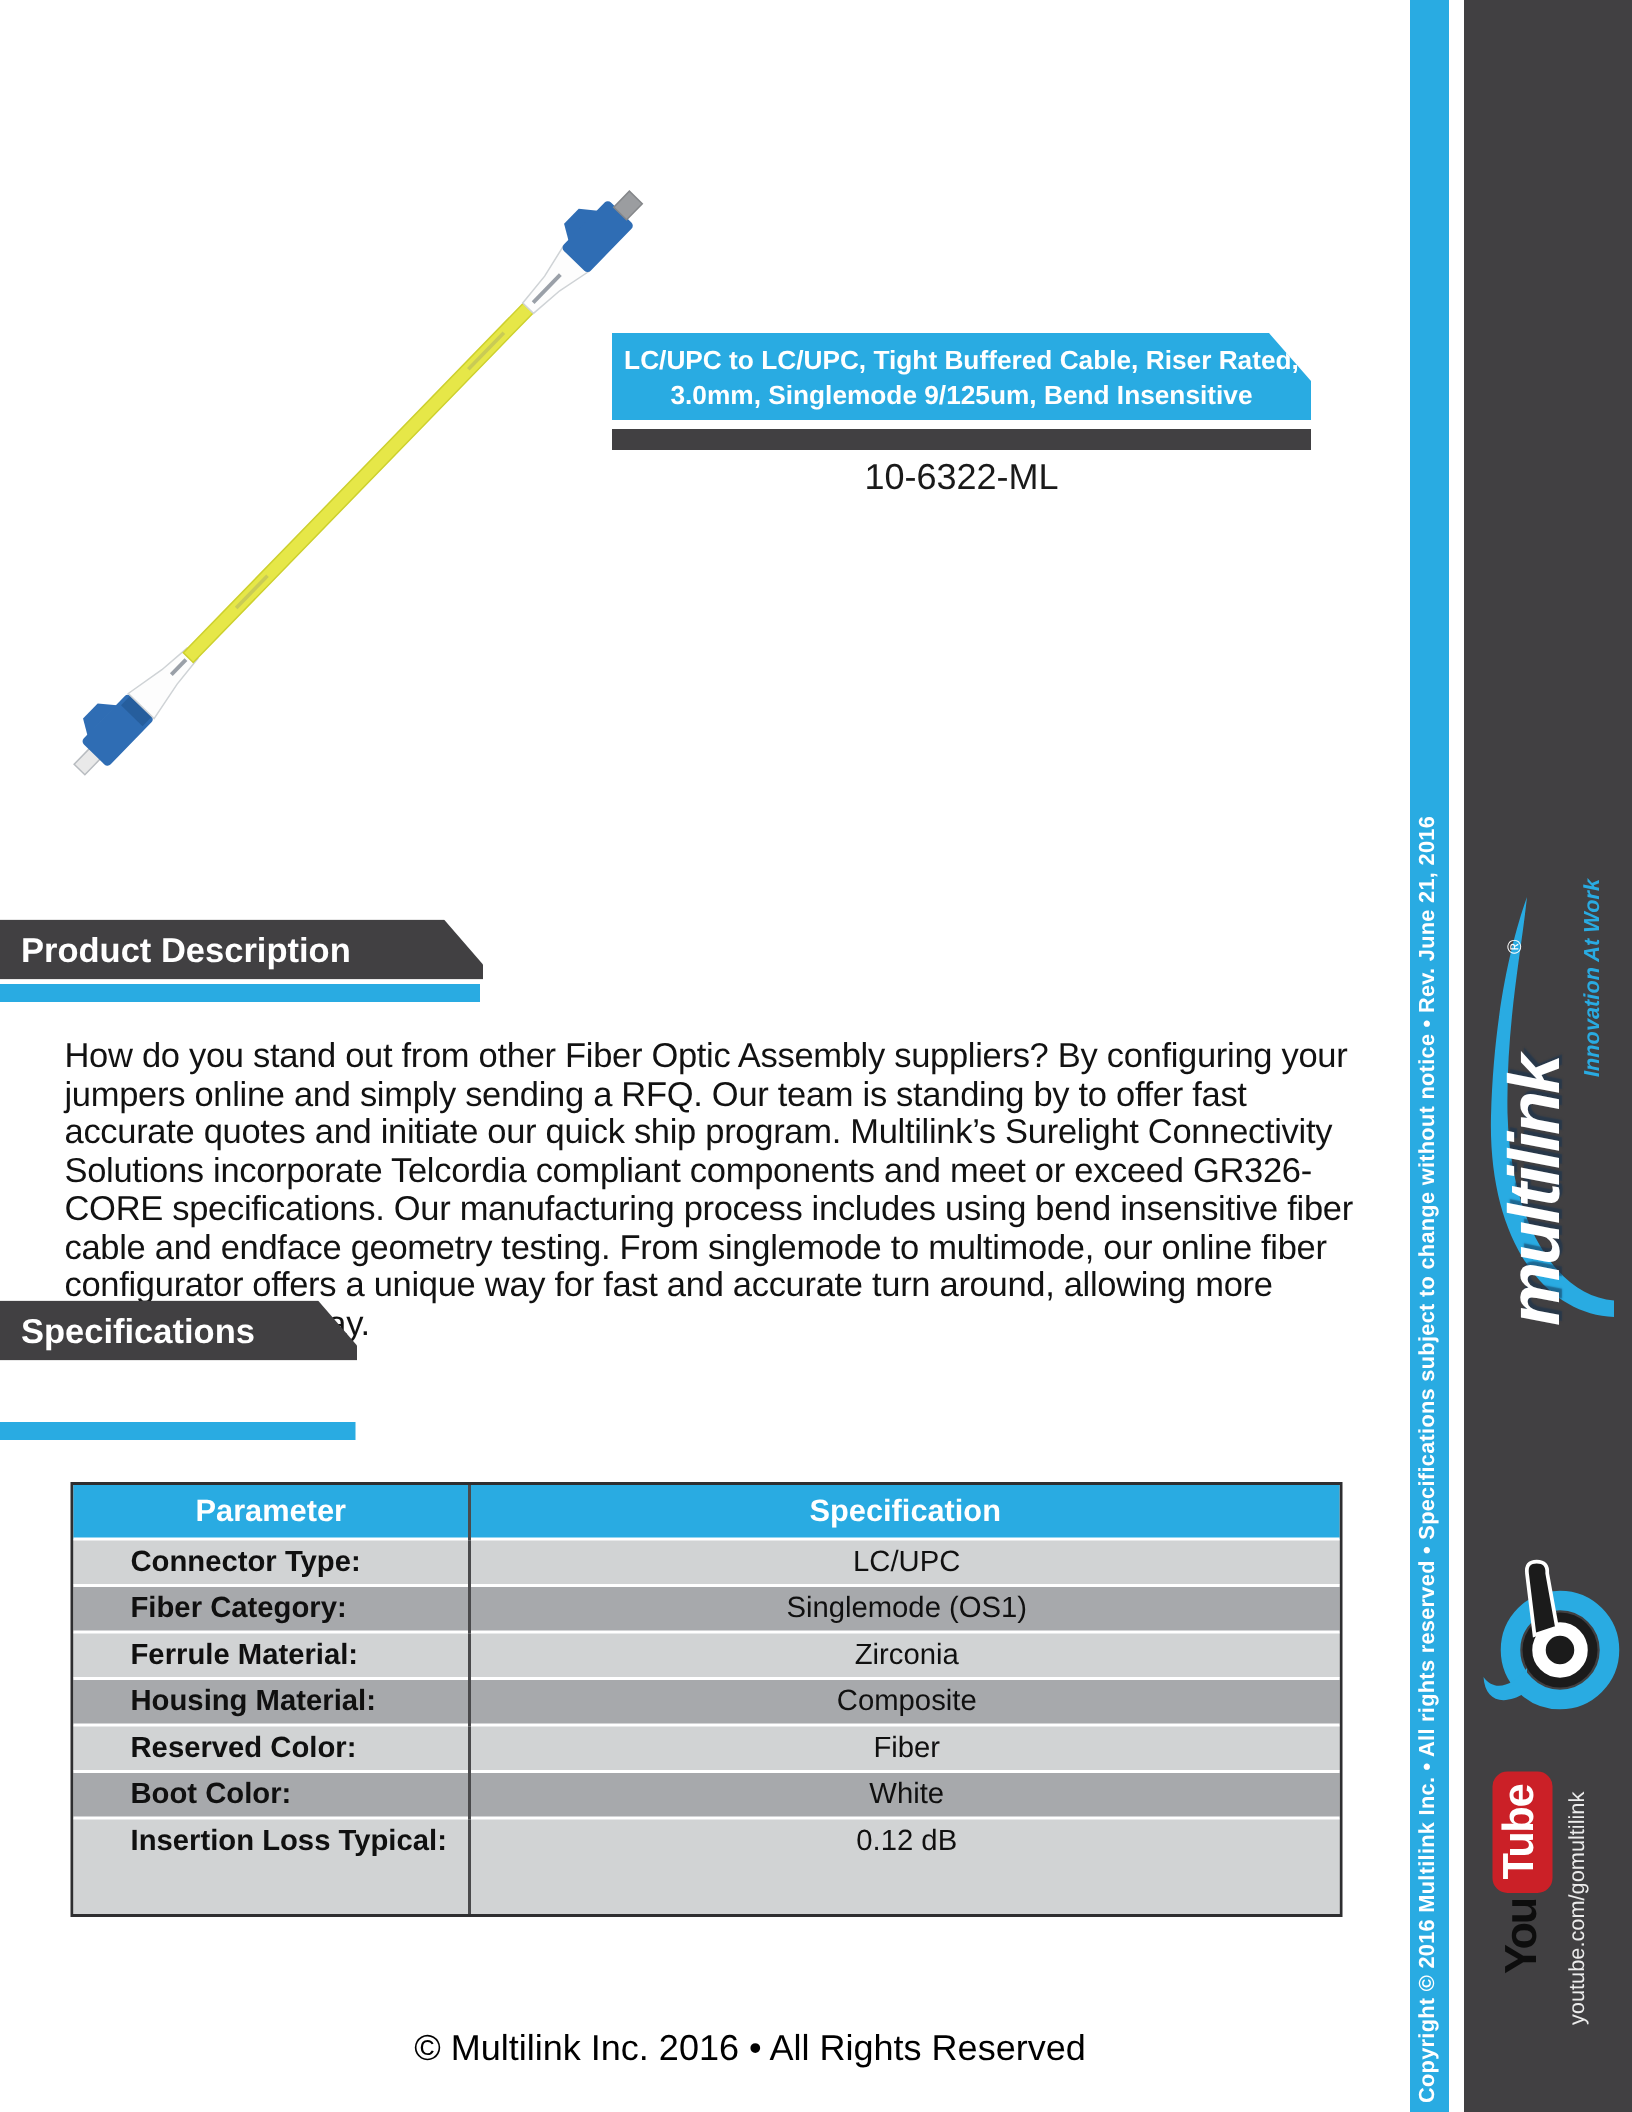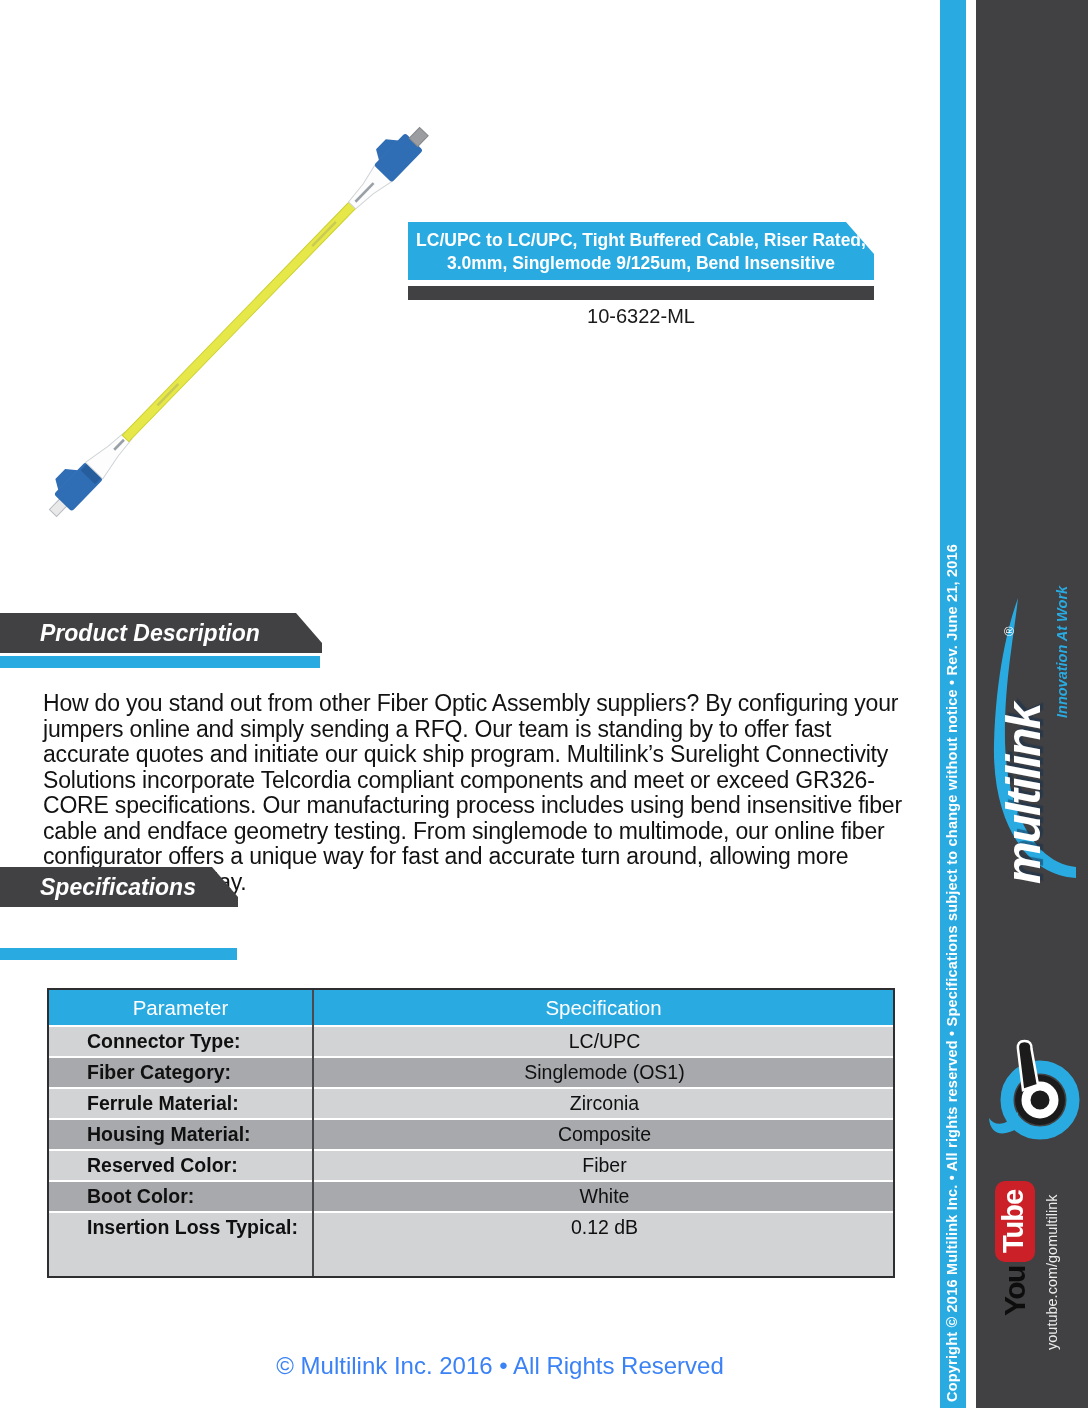--- a/index.html
+++ b/index.html
@@ -9,50 +9,50 @@
   
   .cable-svg{position:absolute;left:0;top:80px;pointer-events:none;}
 
   
   .banner{position:absolute;left:408px;top:222px;width:466px;height:58px;background:#29ABE2;
           clip-path:polygon(0 0, calc(100% - 28px) 0, 100% 32px, 100% 100%, 0 100%);
           color:#fff;font-weight:bold;font-size:17.5px;line-height:23px;text-align:center;
           padding-top:7px;box-sizing:border-box;}
   .banner-shadowbar{position:absolute;left:408px;top:286px;width:466px;height:14px;background:#414042;}
   .part-number{position:absolute;left:408px;top:305px;width:466px;text-align:center;
-               font-size:20px;color:#1a1a1a;}
+               font-size:24px;color:#1a1a1a;}
 
   
   .section-header{position:absolute;background:#414042;color:#fff;font-weight:bold;font-size:23px;
-                  height:40px;line-height:40px;padding-left:40px;box-sizing:border-box;
-                  clip-path:polygon(0 0, calc(100% - 26px) 0, 100% 30px, 100% 100%, 0 100%);font-style:italic;}
+                  height:40px;line-height:40px;padding-left:14px;box-sizing:border-box;
+                  clip-path:polygon(0 0, calc(100% - 26px) 0, 100% 30px, 100% 100%, 0 100%);}
   #pd-header{left:0;top:613px;width:322px;}
   #spec-header{left:0;top:867px;width:238px;}
   .blue-underline{position:absolute;background:#29ABE2;height:12px;}
   #pd-underline{left:0;top:656px;width:320px;}
   #spec-underline{left:0;top:948px;width:237px;}
 
   .body-text{position:absolute;left:43px;top:691px;width:866px;font-size:23px;line-height:25.5px;
              color:#121212;letter-spacing:-0.2px;}
 
   
   .table-wrap{position:absolute;left:47px;top:988px;width:848px;border:2.5px solid #2e2e30;
               box-sizing:border-box;}
   .spec-table{width:100%;border-collapse:collapse;font-size:19.5px;color:#101010;}
-  .spec-table th{background:#29ABE2;color:#fff;font-size:20.5px;font-weight:normal;height:33px;}
+  .spec-table th{background:#29ABE2;color:#fff;font-size:20.5px;font-weight:bold;height:33px;}
   .spec-table th.param, .spec-table td.param{width:218px;border-right:2.5px solid #4a4a4c;}
   .spec-table td{border-top:2px solid #fff;line-height:24px;padding-top:2px;padding-bottom:3px;}
   .spec-table td.param{font-weight:bold;text-align:left;padding-right:7px;padding-left:38px;}
   .spec-table td.spec{text-align:center;padding-left:10px;padding-right:8px;}
   tr.light td{background:#D1D3D4;}
   tr.dark td{background:#A7A9AC;}
   tr.tall td{height:58px;vertical-align:top;}
 
   .footer{position:absolute;left:30px;top:1352px;width:940px;text-align:center;
-          font-size:24px;color:#3b82f6;}
+          font-size:24px;color:#000000;}
 
   
   .blue-strip{position:absolute;left:940px;top:0;width:26px;height:1408px;background:#29ABE2;}
   .copyright-vert{position:absolute;left:944px;top:1402px;width:985px;height:20px;
                   transform:rotate(-90deg);transform-origin:0 0;color:#fff;font-weight:bold;
                   font-size:14.5px;letter-spacing:0.2px;white-space:nowrap;}
   .dark-strip{position:absolute;left:976px;top:0;width:112px;height:1408px;background:#414042;}
 
   
   .ml-logo{position:absolute;left:988px;top:894px;width:310px;height:92px;

